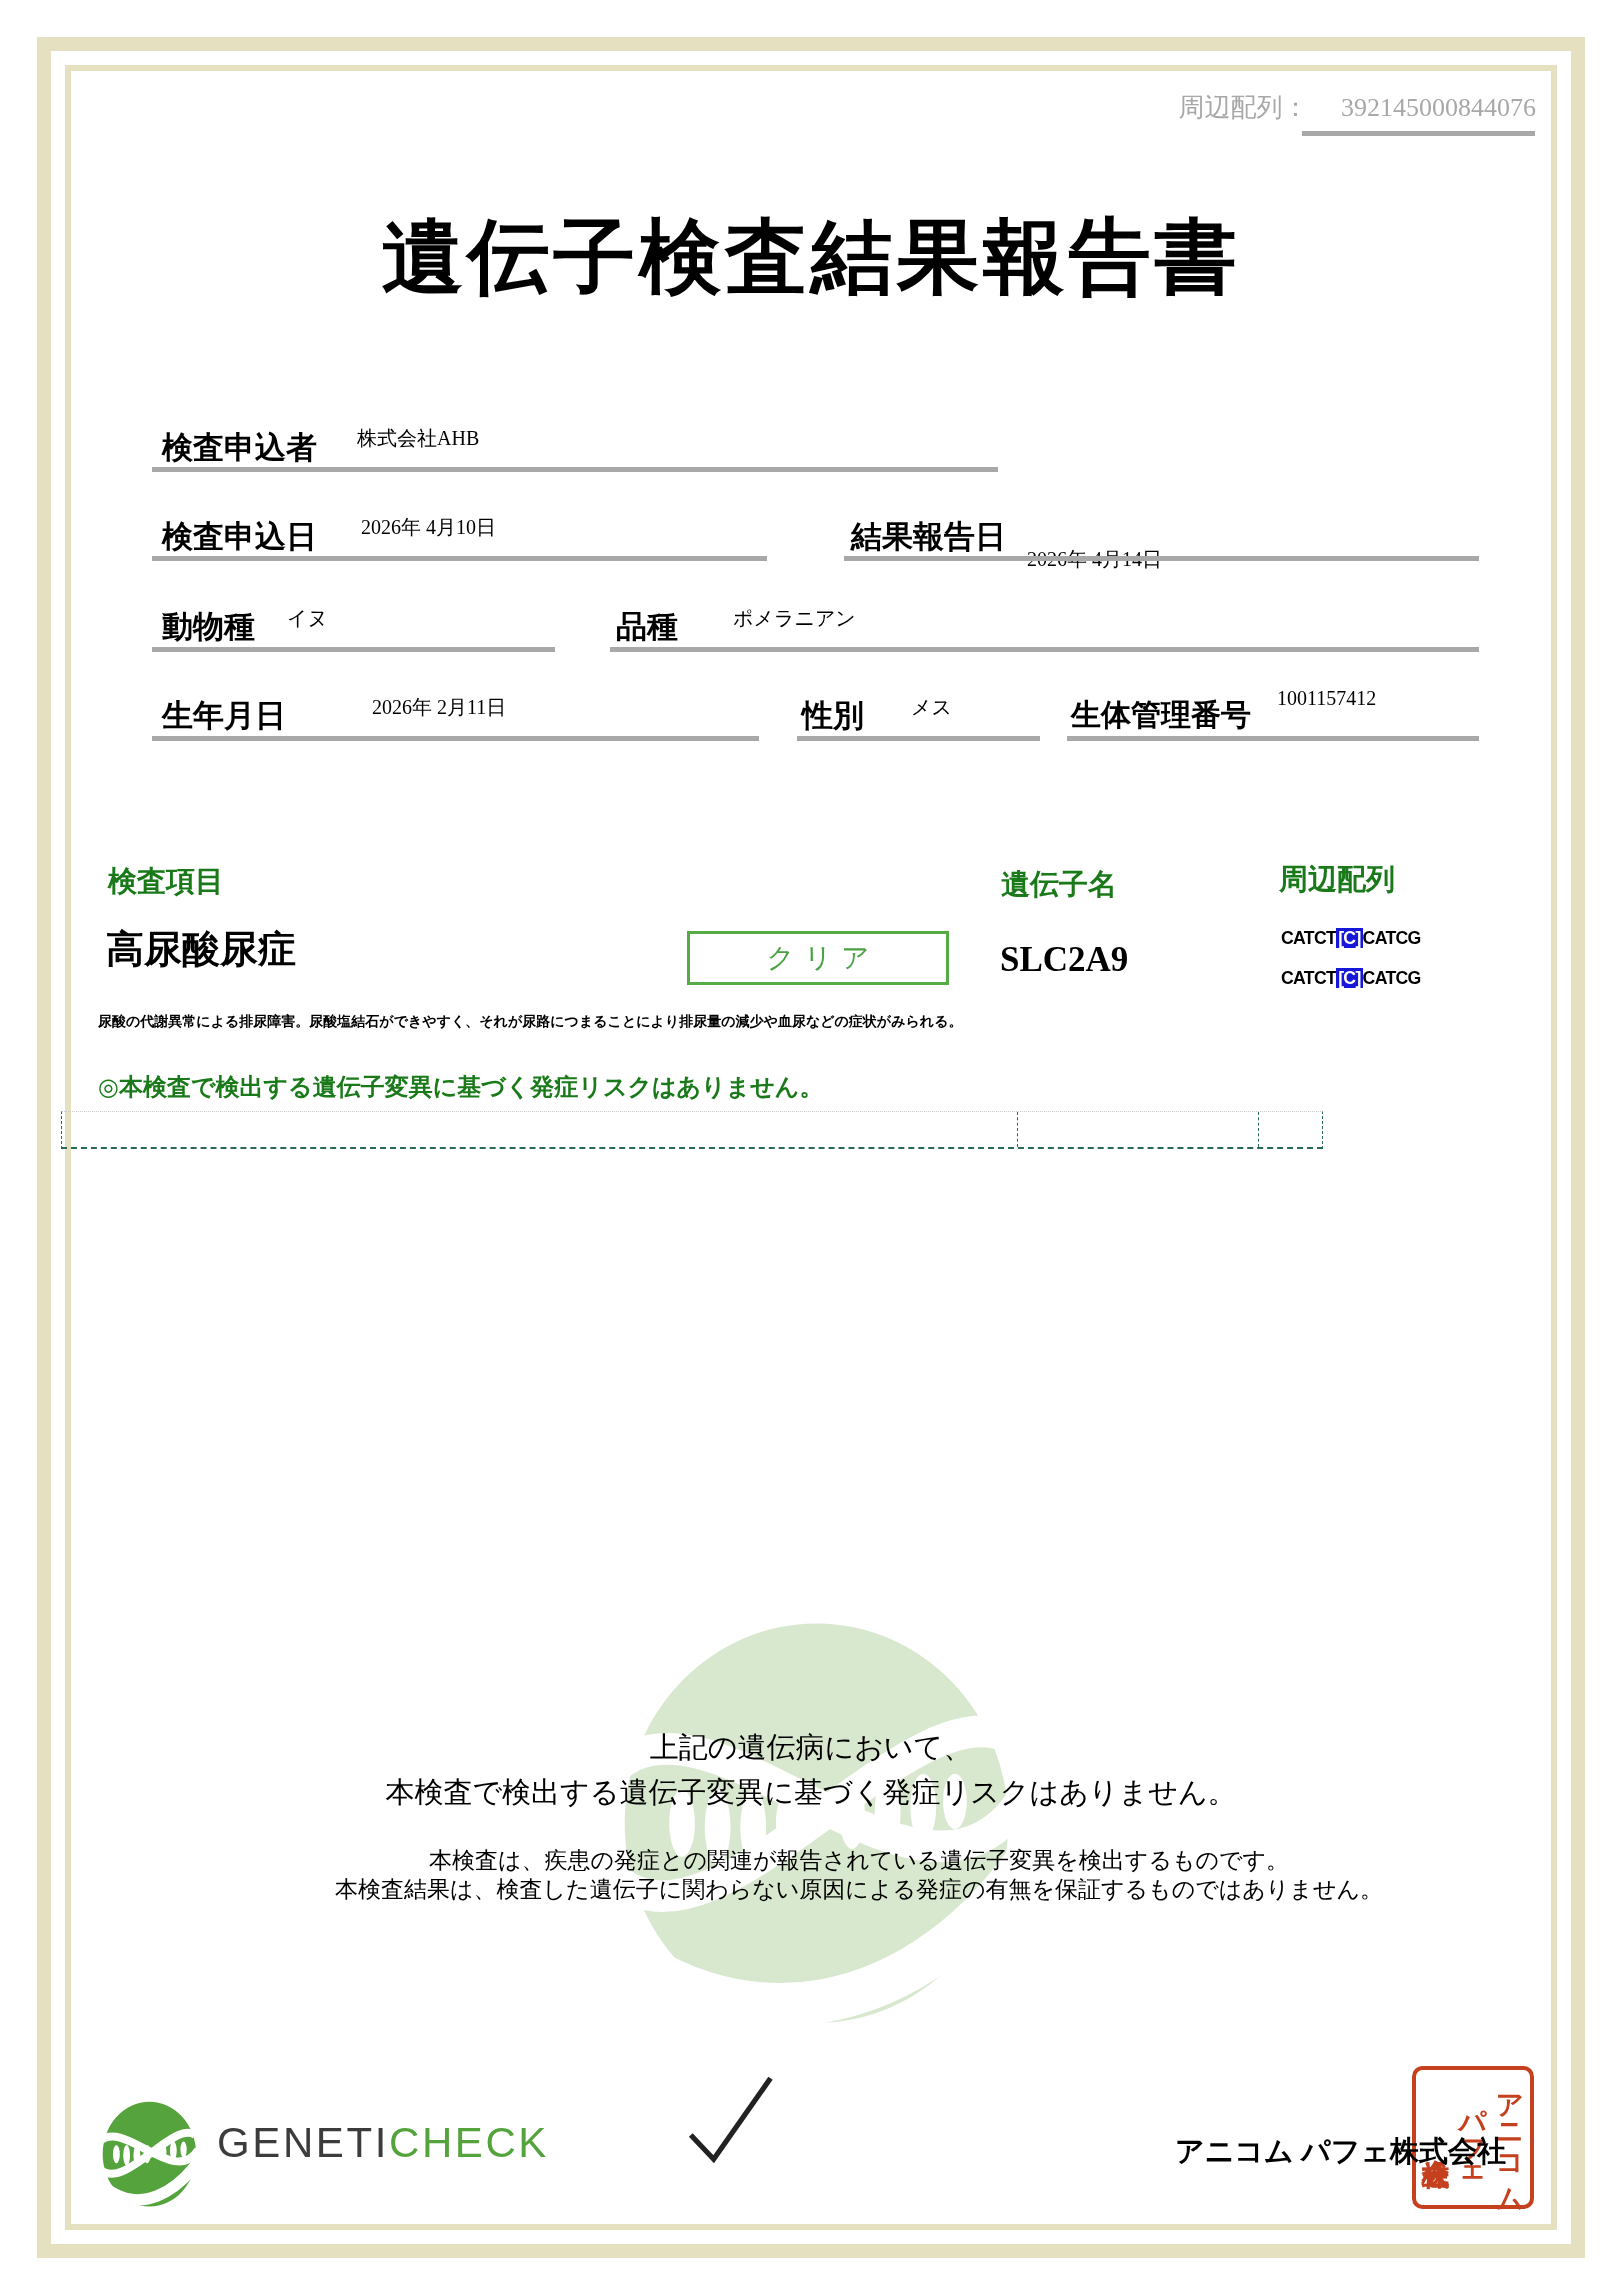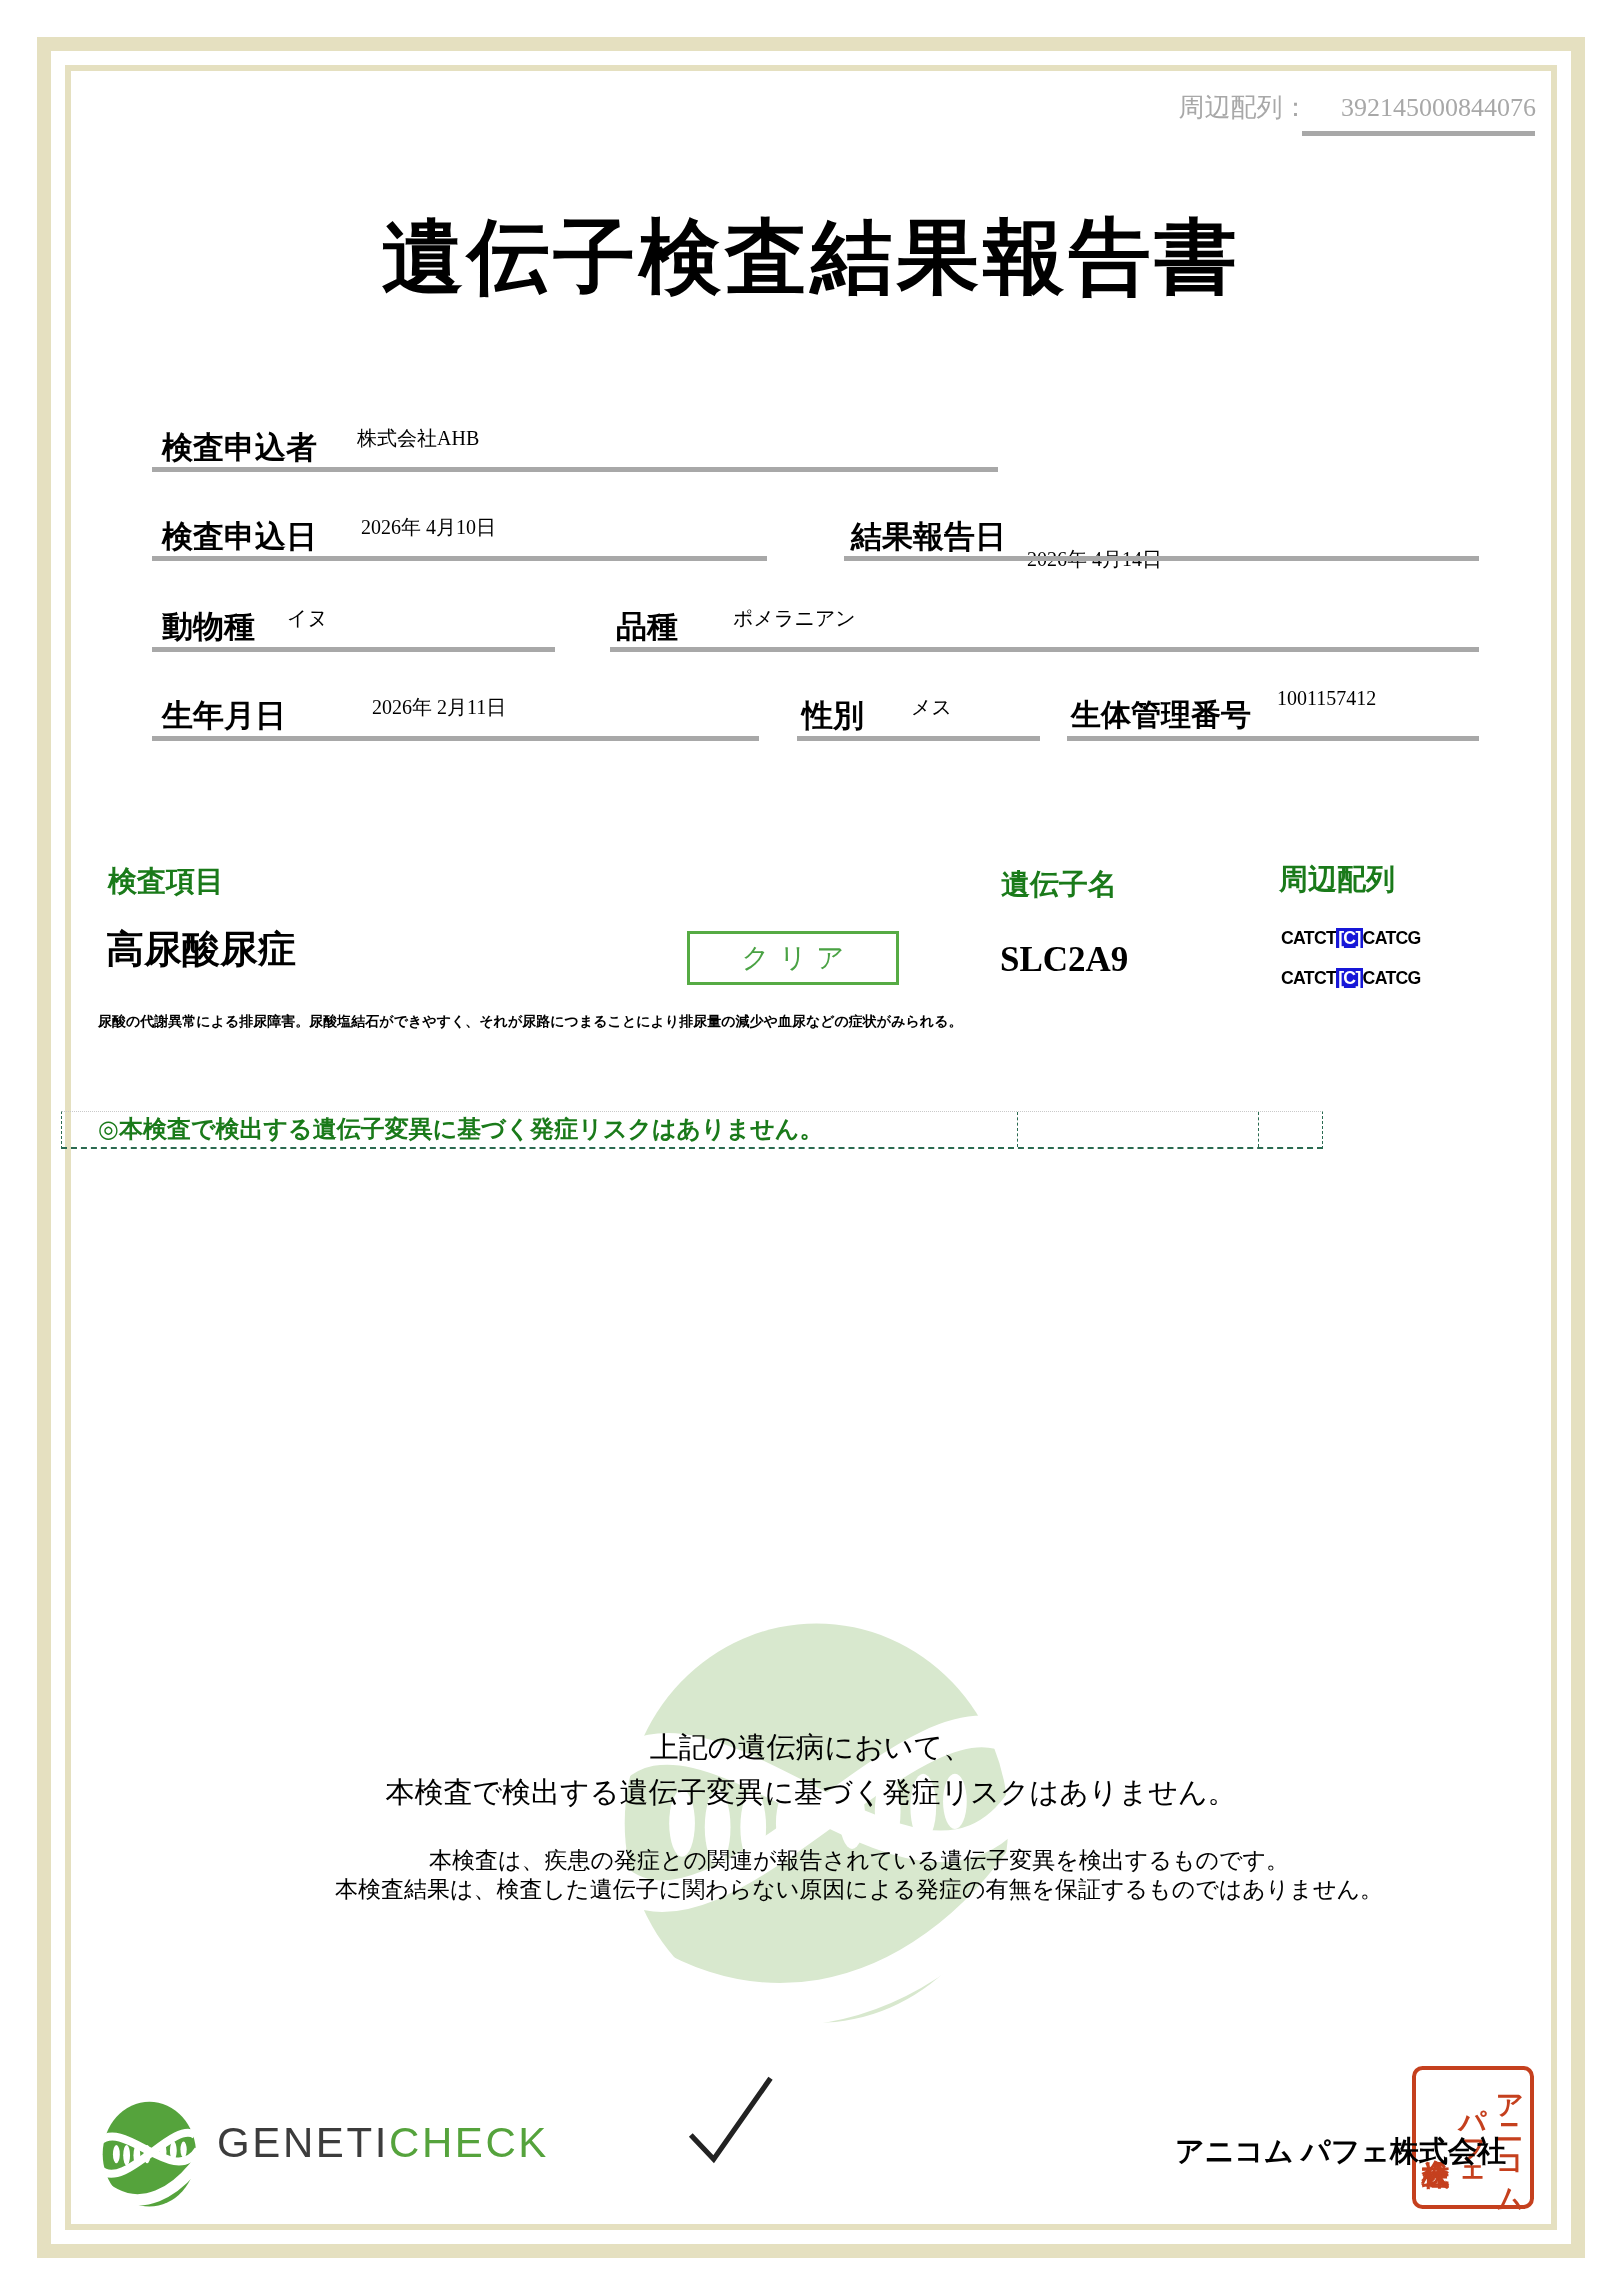--- a/index.html
+++ b/index.html
@@ -15,33 +15,33 @@
   .lbl  { font-weight:bold; font-size:31px; white-space:nowrap; }
   .val  { font-size:20px; white-space:nowrap; }
   .green-h { color:var(--green_dark,#1a7a1a); font-weight:bold; font-size:29px; white-space:nowrap; }
   .title {
     position:absolute; top:203px; left:0; width:100%; text-align:center;
     font-size:82px; font-weight:bold; letter-spacing:3.9px; white-space:nowrap;
   }
   .ctrl { position:absolute; top:90px; right:86px; font-size:26px; white-space:nowrap; }
   .disease { position:absolute; font-size:38px; font-weight:bold; white-space:nowrap; }
   .result-box {
-    position:absolute; left:687px; top:931px; width:212px; height:54px;
+    position:absolute; left:687px; top:931px; width:262px; height:54px;
     border:3.3px solid var(--green_box,#56ab44); box-sizing:border-box;
     display:flex; align-items:center; justify-content:center;
   }
   .result-box span { color:var(--green_mid,#4aa244); font-size:27.5px; letter-spacing:9.2px; text-indent:9.2px; }
   .gene { position:absolute; left:1000px; top:940px; font-size:35px; font-weight:bold; white-space:nowrap; }
   .seq {
     position:absolute; left:1281px; font-family:"Liberation Sans","DejaVu Sans",sans-serif;
     font-size:17.7px; letter-spacing:-0.7px; white-space:nowrap; font-weight:bold;
   }
   .seq .mut { background:var(--blue,#1717d8); color:#fff; padding:0 2px; }
   .desc { position:absolute; left:98px; top:1013px; width:1433px; font-size:14px; font-weight:bold; line-height:1.3; }
-  .risk { position:absolute; left:98px; top:1071px; font-size:24px; font-weight:bold; color:var(--green_dark,#1a7a1a); white-space:nowrap;margin-top:42px; }
+  .risk { position:absolute; left:98px; top:1071px; font-size:24px; font-weight:bold; color:var(--green_dark,#1a7a1a); white-space:nowrap; }
   .dash-box {
     position:absolute; left:61px; top:1111px; width:1262px; height:38px; box-sizing:border-box;
     border-top:0.7px dotted #c9c9c9;
     border-left:1.3px dashed var(--dash_green,#2a6a50);
     border-right:1.3px dashed var(--dash_green,#2a6a50);
     border-bottom:2.6px dashed var(--dash_green,#2a6a50);
   }
   .dash-v { position:absolute; top:0; height:100%; width:0; border-left:1.3px dashed var(--dash_green,#2a6a50); }
   .sans { font-family:"Liberation Sans","DejaVu Sans",sans-serif; }
   .sum-big { position:absolute; left:0; width:100%; text-align:center; font-size:29px; white-space:nowrap; }

